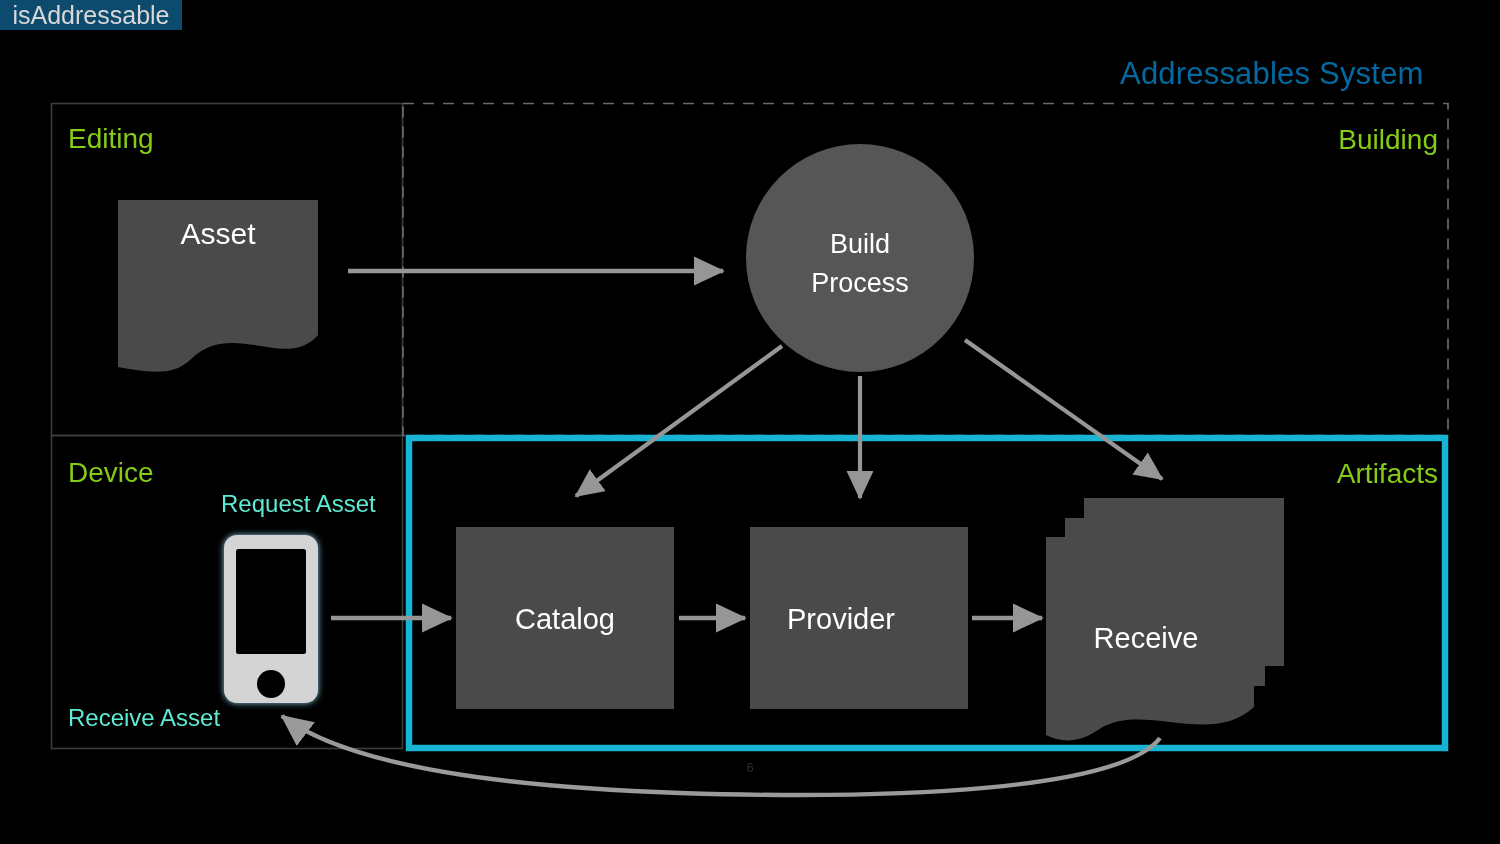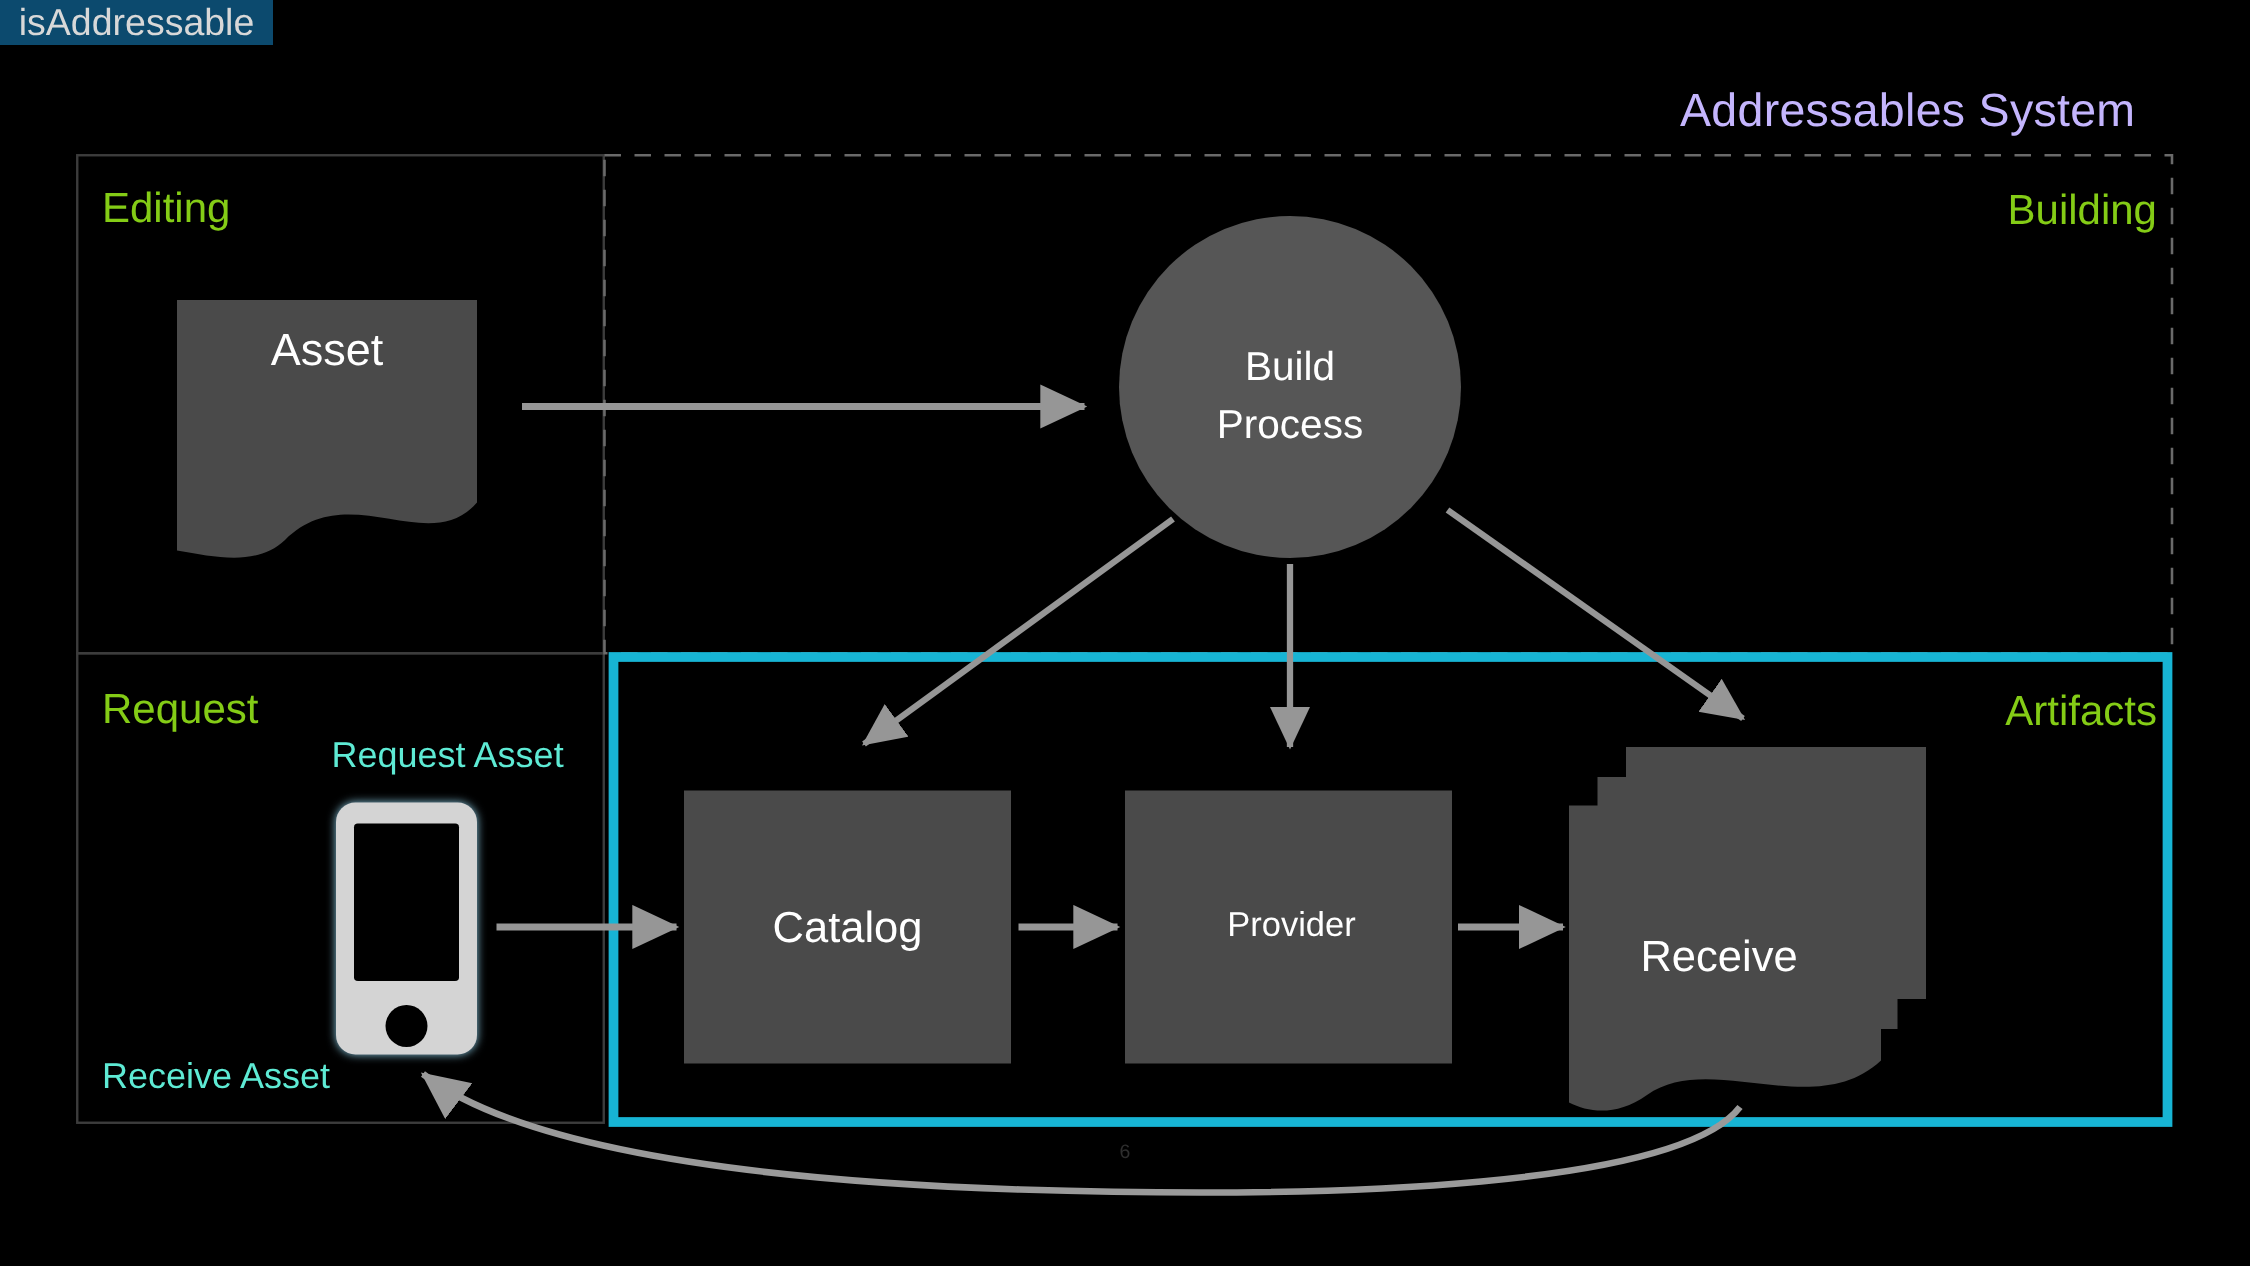--- a/index.html
+++ b/index.html
@@ -29,21 +29,21 @@
   .lbl {
     position: absolute;
     white-space: nowrap;
     line-height: 1;
   }
   
   #title {
     left: 1120px;
     top: 58px;
     font-size: 31px;
-    color: #c4b5fd;
+    color: #0369a1;
     letter-spacing: 0.2px;
   }
   
   .quad-label {
     font-size: 28px;
     color: #84cc16;
   }
   #lbl-editing  { left: 68px;  top: 125px; }
   #lbl-building { right: 62px; top: 126px; }
   #lbl-device   { left: 68px;  top: 459px; }
@@ -65,21 +65,21 @@
     height: 30px;
     line-height: 30px;
     font-size: 25px;
     color: #d8d8d8;
     background: #0c4a6e;
     text-align: center;
   }
   #build-l1 { left: 760px; top: 229px; width: 200px; font-size: 27px; }
   #build-l2 { left: 760px; top: 268px; width: 200px; font-size: 27px; }
   #catalog-text  { left: 456px;  top: 603px; width: 218px; font-size: 29px; }
-  #provider-text { left: 752px;  top: 603px; width: 218px; font-size: 23px; }
+  #provider-text { left: 732px;  top: 603px; width: 218px; font-size: 29px; }
   #content-text  { left: 1046px; top: 622px; width: 200px; font-size: 29px; }
   
   .flow-label {
     font-size: 24px;
     color: #5eead4;
   }
   #lbl-request { left: 221px; top: 492px; }
   #lbl-receive { left: 68px;  top: 706px; }
   
   #pagenum {
@@ -161,21 +161,21 @@
     </g>
 
     <path d="M1160,738 C1120,790 900,800 680,793
              C470,786 340,760 282,716" fill="none" stroke="#9a9a9a" stroke-width="4.4" marker-end="url(#ahc)"></path>
   </svg>
 
   <div class="lbl" id="title">Addressables System</div>
 
   <div class="lbl quad-label" id="lbl-editing">Editing</div>
   <div class="lbl quad-label" id="lbl-building">Building</div>
-  <div class="lbl quad-label" id="lbl-device">Request</div>
+  <div class="lbl quad-label" id="lbl-device">Device</div>
   <div class="lbl quad-label" id="lbl-artifacts">Artifacts</div>
 
   <div class="node-text" id="asset-title">Asset</div>
   <div id="asset-flag">isAddressable</div>
 
   <div class="node-text" id="build-l1">Build</div>
   <div class="node-text" id="build-l2">Process</div>
 
   <div class="node-text" id="catalog-text">Catalog</div>
   <div class="node-text" id="provider-text">Provider</div>

